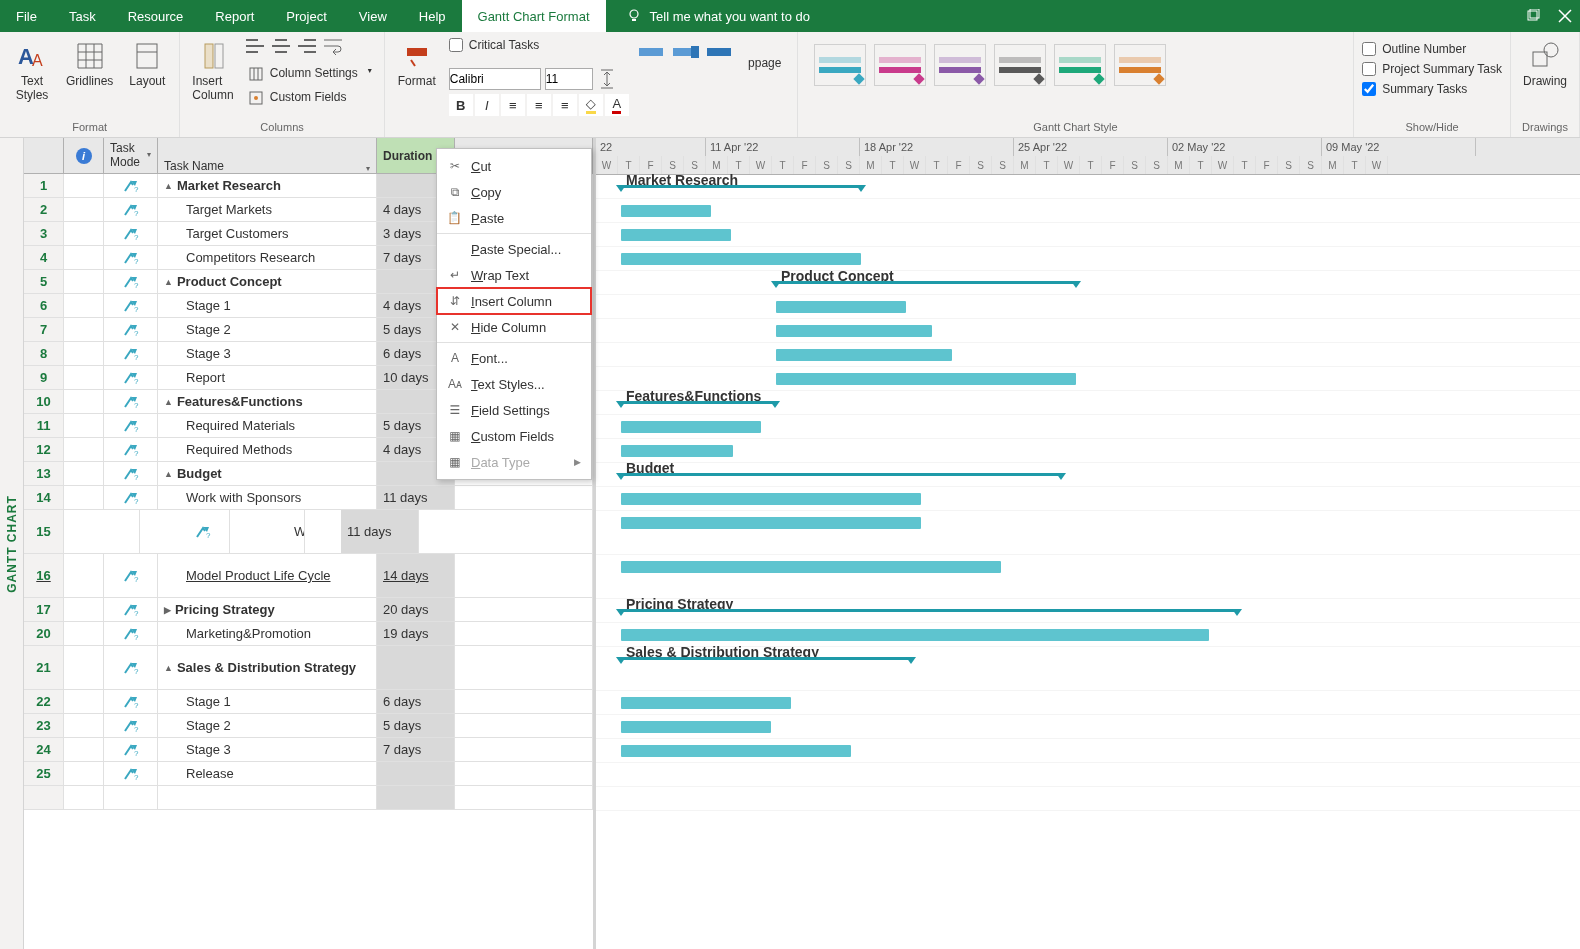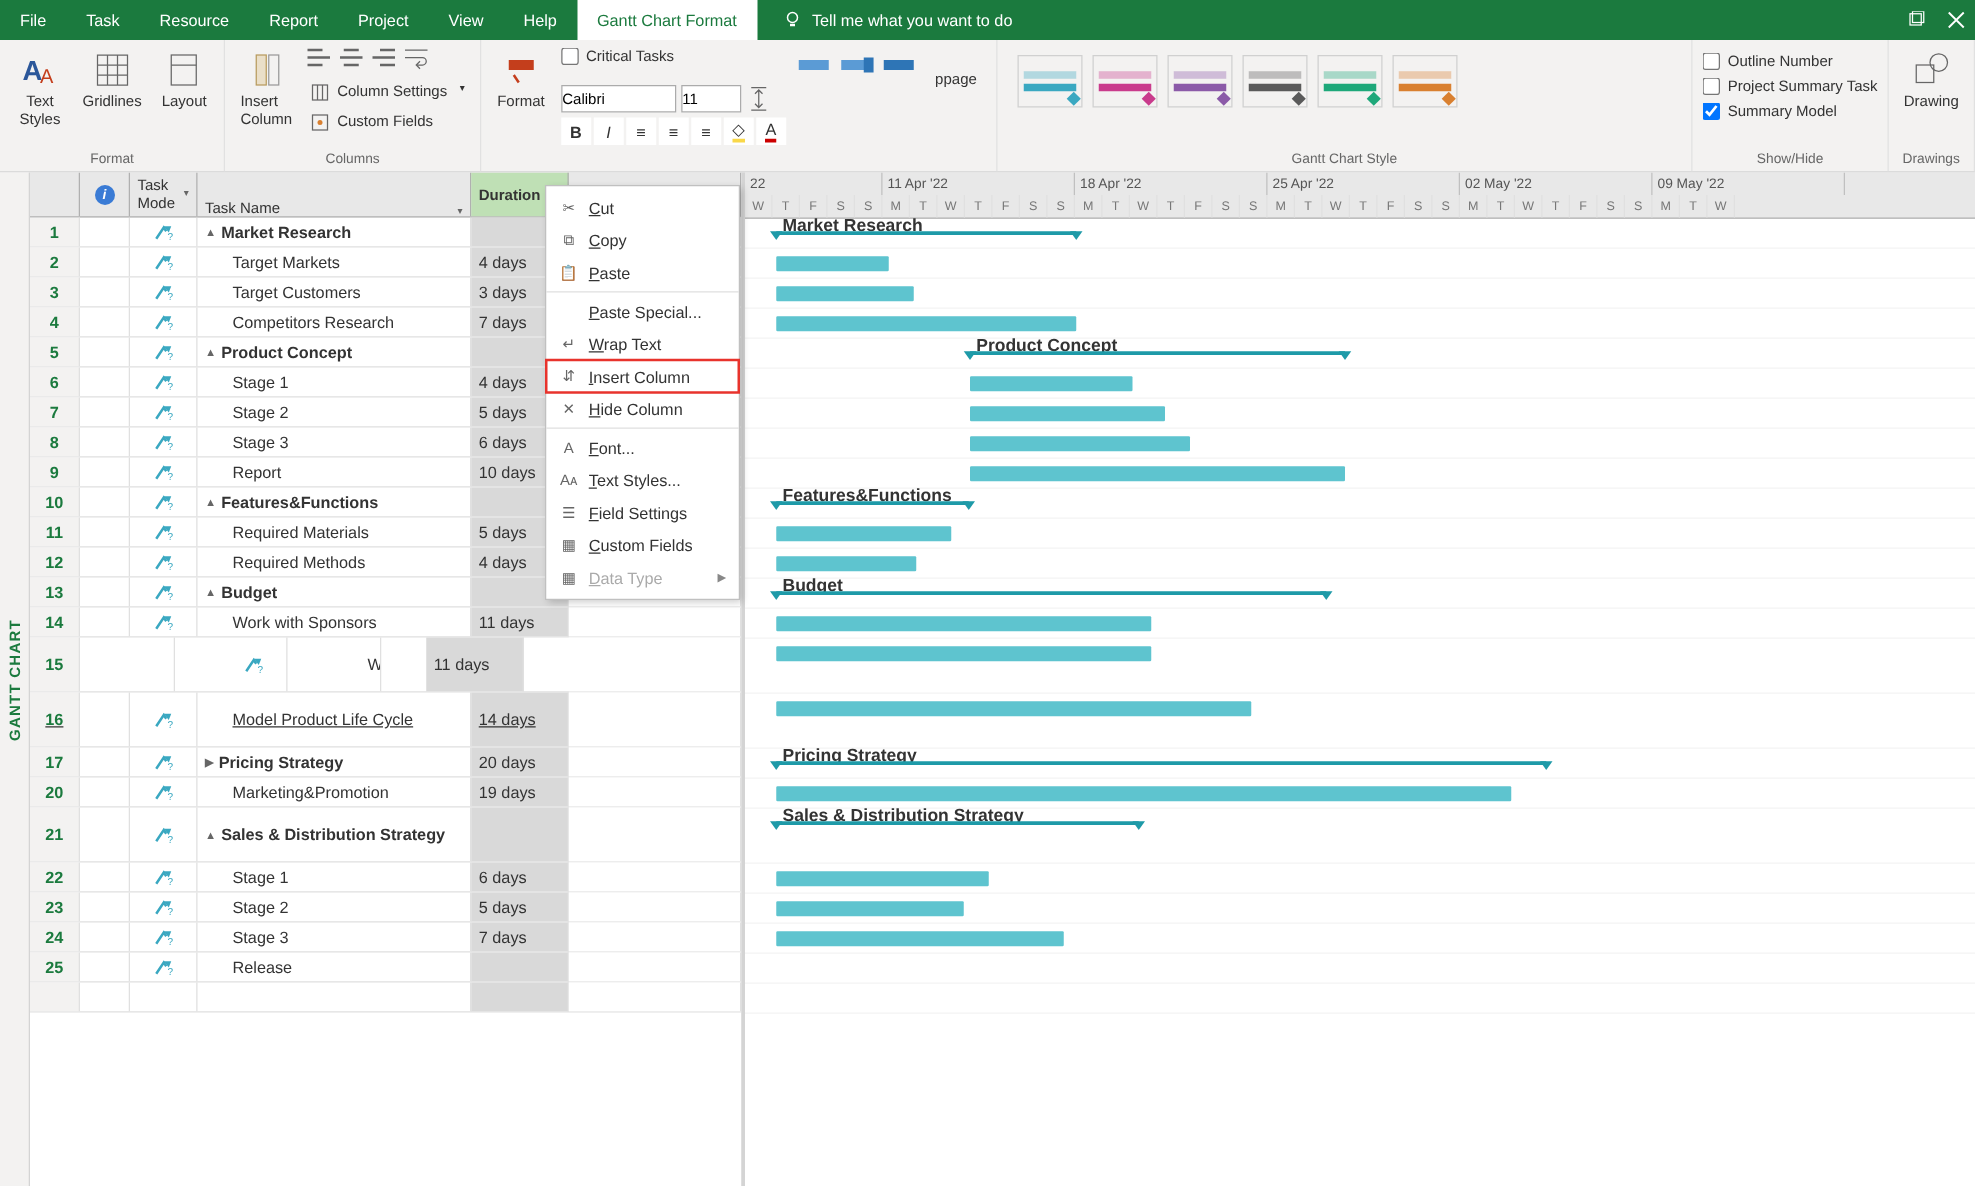--- a/index.html
+++ b/index.html
@@ -310,21 +310,21 @@
       <div class="checkbox-row">
           <input type="checkbox" style="">
           <span>Outline Number</span>
         </div>
       <div class="checkbox-row">
           <input type="checkbox" style="">
           <span>Project Summary Task</span>
         </div>
       <div class="checkbox-row">
           <input type="checkbox" checked="" style="">
-          <span>Summary Model</span>
+          <span>Summary Tasks</span>
         </div>
     </div>
     <div class="ribbon-group-label">Show/Hide</div>
   </div>
 
   <div class="ribbon-group">
     <div class="ribbon-group-content">
       <div class="big-btn">
         <svg class="icon-lg" viewBox="0 0 32 32">
             <rect x="4" y="12" width="14" height="14" fill="none" stroke="#666"></rect>

